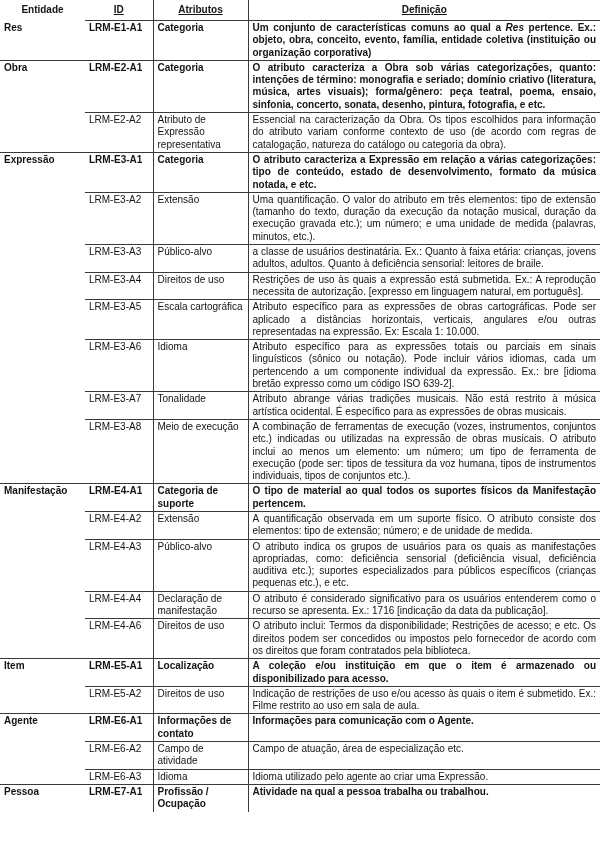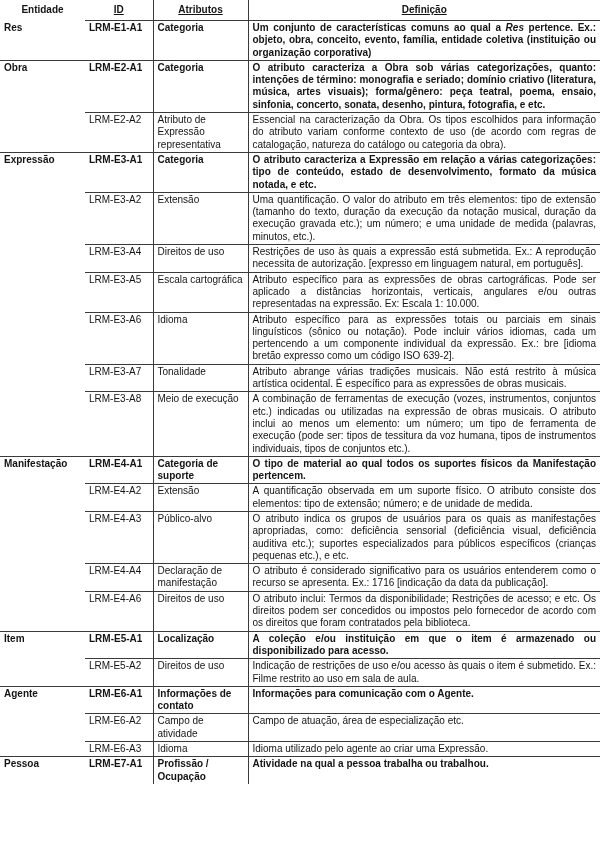--- a/index.html
+++ b/index.html
@@ -113,20 +113,26 @@
     <td class="c-def">O atributo caracteriza a Expressão em relação a várias categorizações: tipo de conteúdo, estado de desenvolvimento, formato da música notada, e etc.</td>
   </tr>
         <tr>
     <td class="c-ent"></td>
     <td class="c-id">LRM-E3-A2</td>
     <td class="c-atr">Extensão</td>
     <td class="c-def">Uma quantificação. O valor do atributo em três elementos: tipo de extensão (tamanho do texto, duração da execução da notação musical, duração da execução gravada etc.); um número; e uma unidade de medida (palavras, minutos, etc.).</td>
   </tr>
         <tr>
     <td class="c-ent"></td>
+    <td class="c-id">LRM-E3-A3</td>
+    <td class="c-atr">Público-alvo</td>
+    <td class="c-def">a classe de usuários destinatária. Ex.: Quanto à faixa etária: crianças, jovens adultos, adultos. Quanto à deficiência sensorial: leitores de braile.</td>
+  </tr>
+        <tr>
+    <td class="c-ent"></td>
     <td class="c-id">LRM-E3-A4</td>
     <td class="c-atr">Direitos de uso</td>
     <td class="c-def">Restrições de uso às quais a expressão está submetida. Ex.: A reprodução necessita de autorização. [expresso em linguagem natural, em português].</td>
   </tr>
         <tr>
     <td class="c-ent"></td>
     <td class="c-id">LRM-E3-A5</td>
     <td class="c-atr">Escala cartográfica</td>
     <td class="c-def">Atributo específico para as expressões de obras cartográficas. Pode ser aplicado a distâncias horizontais, verticais, angulares e/ou outras representadas na expressão. Ex: Escala 1: 10.000.</td>
   </tr>

